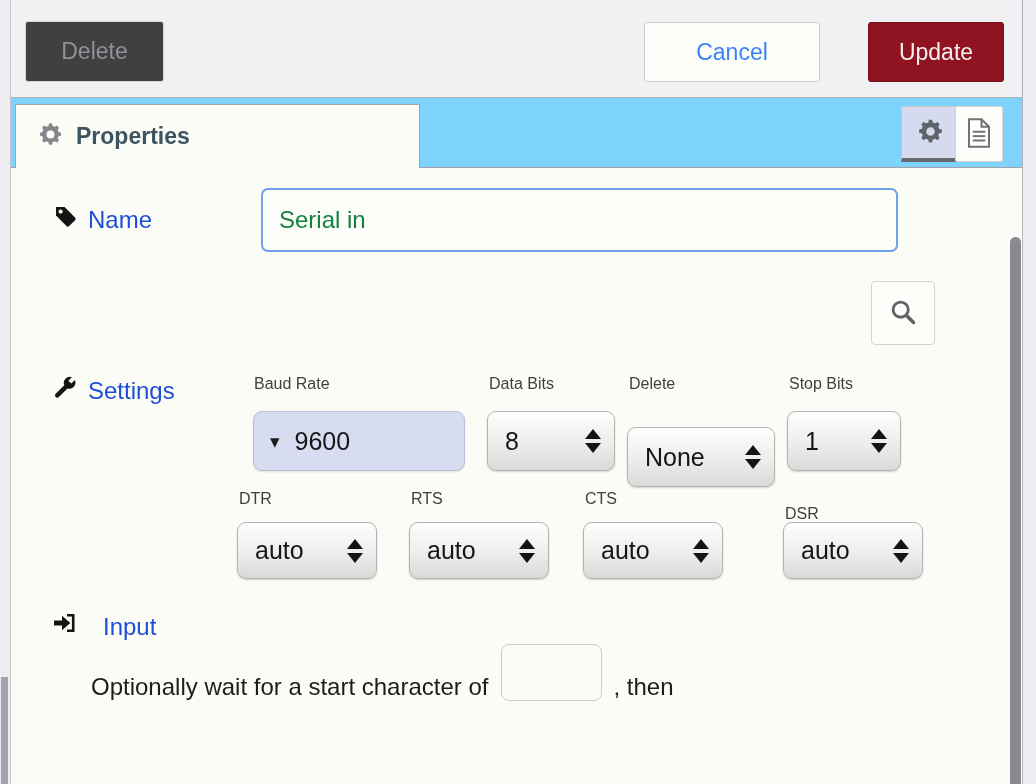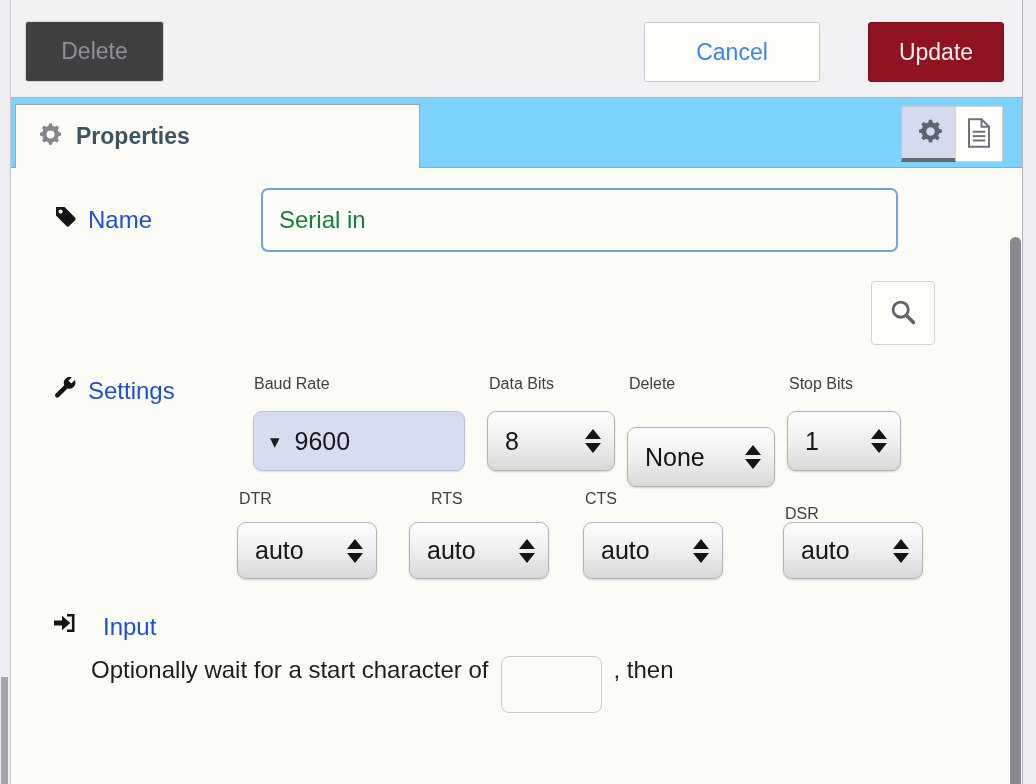--- a/index.html
+++ b/index.html
@@ -79,22 +79,22 @@
                border-top:10px solid #141414; }
 
   .sel-databits { left:476px; top:243px; width:128px; }
   .sel-parity   { left:616px; top:259px; width:148px; }
   .sel-stopbits { left:776px; top:243px; width:114px; }
   .sel-dtr { left:226px; top:354px; width:140px; height:57px; }
   .sel-rts { left:398px; top:354px; width:140px; height:57px; }
   .sel-cts { left:572px; top:354px; width:140px; height:57px; }
   .sel-dsr { left:772px; top:354px; width:140px; height:57px; }
 
-  .wait-row { position:absolute; left:80px; top:488px; height:57px;
-              display:flex; align-items:flex-start; font-size:24px; color:#1d1d1d; }
+  .wait-row { position:absolute; left:80px; top:476px; height:57px;
+              display:flex; align-items:flex-end; font-size:24px; color:#1d1d1d; }
   .start-char-input { width:101px; height:57px; margin:0 12px;
                       border:1px solid #cbcbcb; border-radius:8px; background:#fcfcf6;
                       font-size:24px; text-align:center; outline:none; position:static; padding:0; }
 
   
   .scrollbar-thumb { position:absolute; right:15px; top:237px; width:11px; height:547px;
                      background:#89898f; border-radius:6px 6px 0 0; }
 </style>
 </head>
 <body>
@@ -201,21 +201,21 @@
       </div>
       <div class="select-box mac-select sel-stopbits">
         <span>1</span>
         <span class="spinners">
             <span class="spin-up"></span>
             <span class="spin-down"></span>
           </span>
       </div>
 
       <div class="col-label" style="left:228px; top:322px;">DTR</div>
-      <div class="col-label" style="left:420px; top:322px;">RTS</div>
+      <div class="col-label" style="left:400px; top:322px;">RTS</div>
       <div class="col-label" style="left:574px; top:322px;">CTS</div>
       <div class="col-label" style="left:774px; top:337px;">DSR</div>
 
       <div class="select-box mac-select sel-dtr">
         <span>auto</span>
         <span class="spinners">
             <span class="spin-up"></span>
             <span class="spin-down"></span>
           </span>
       </div>

